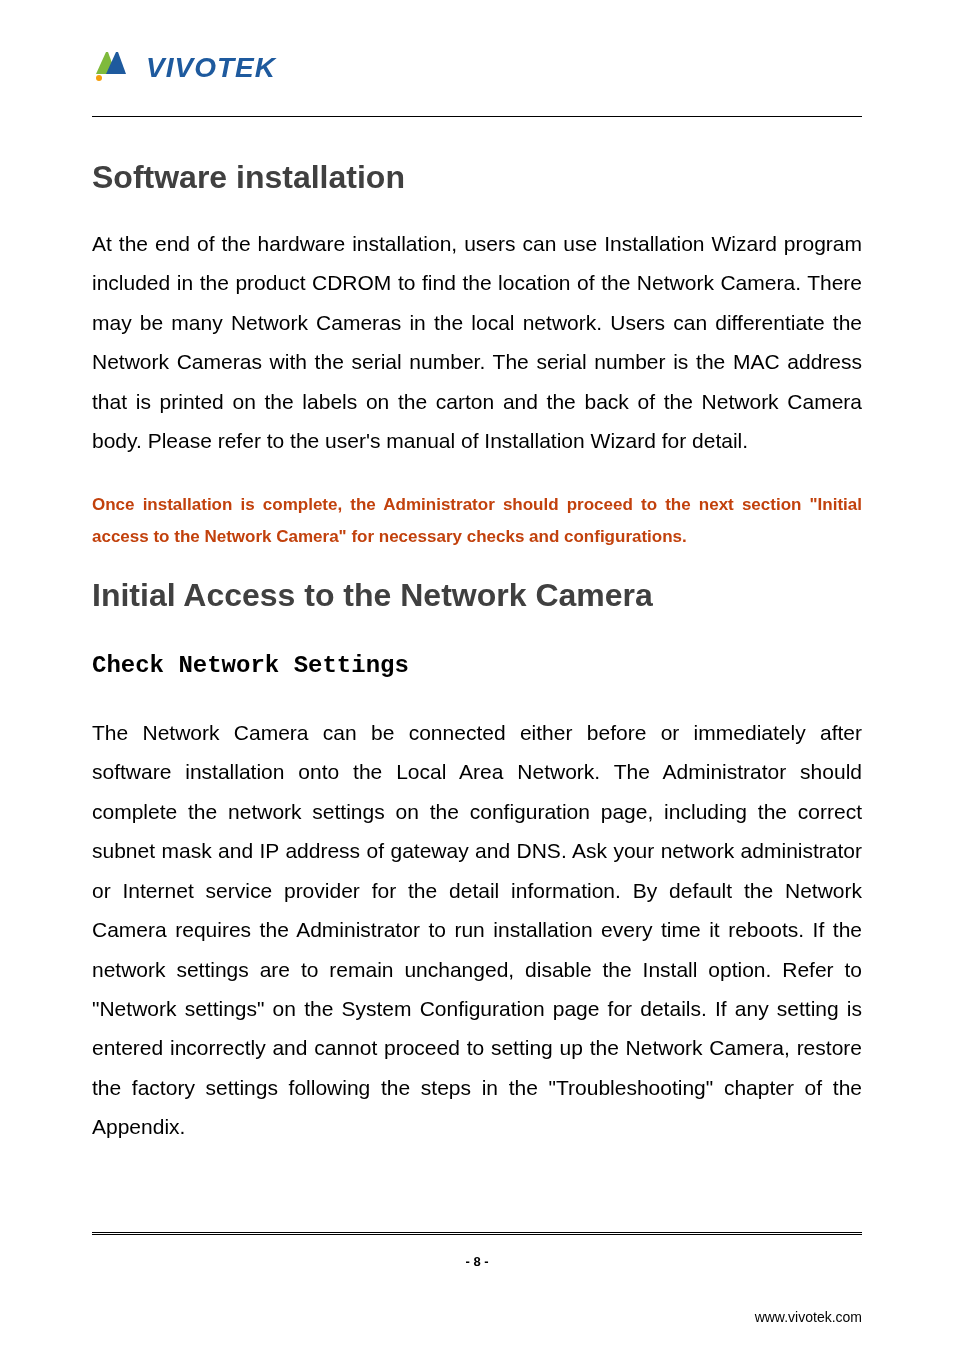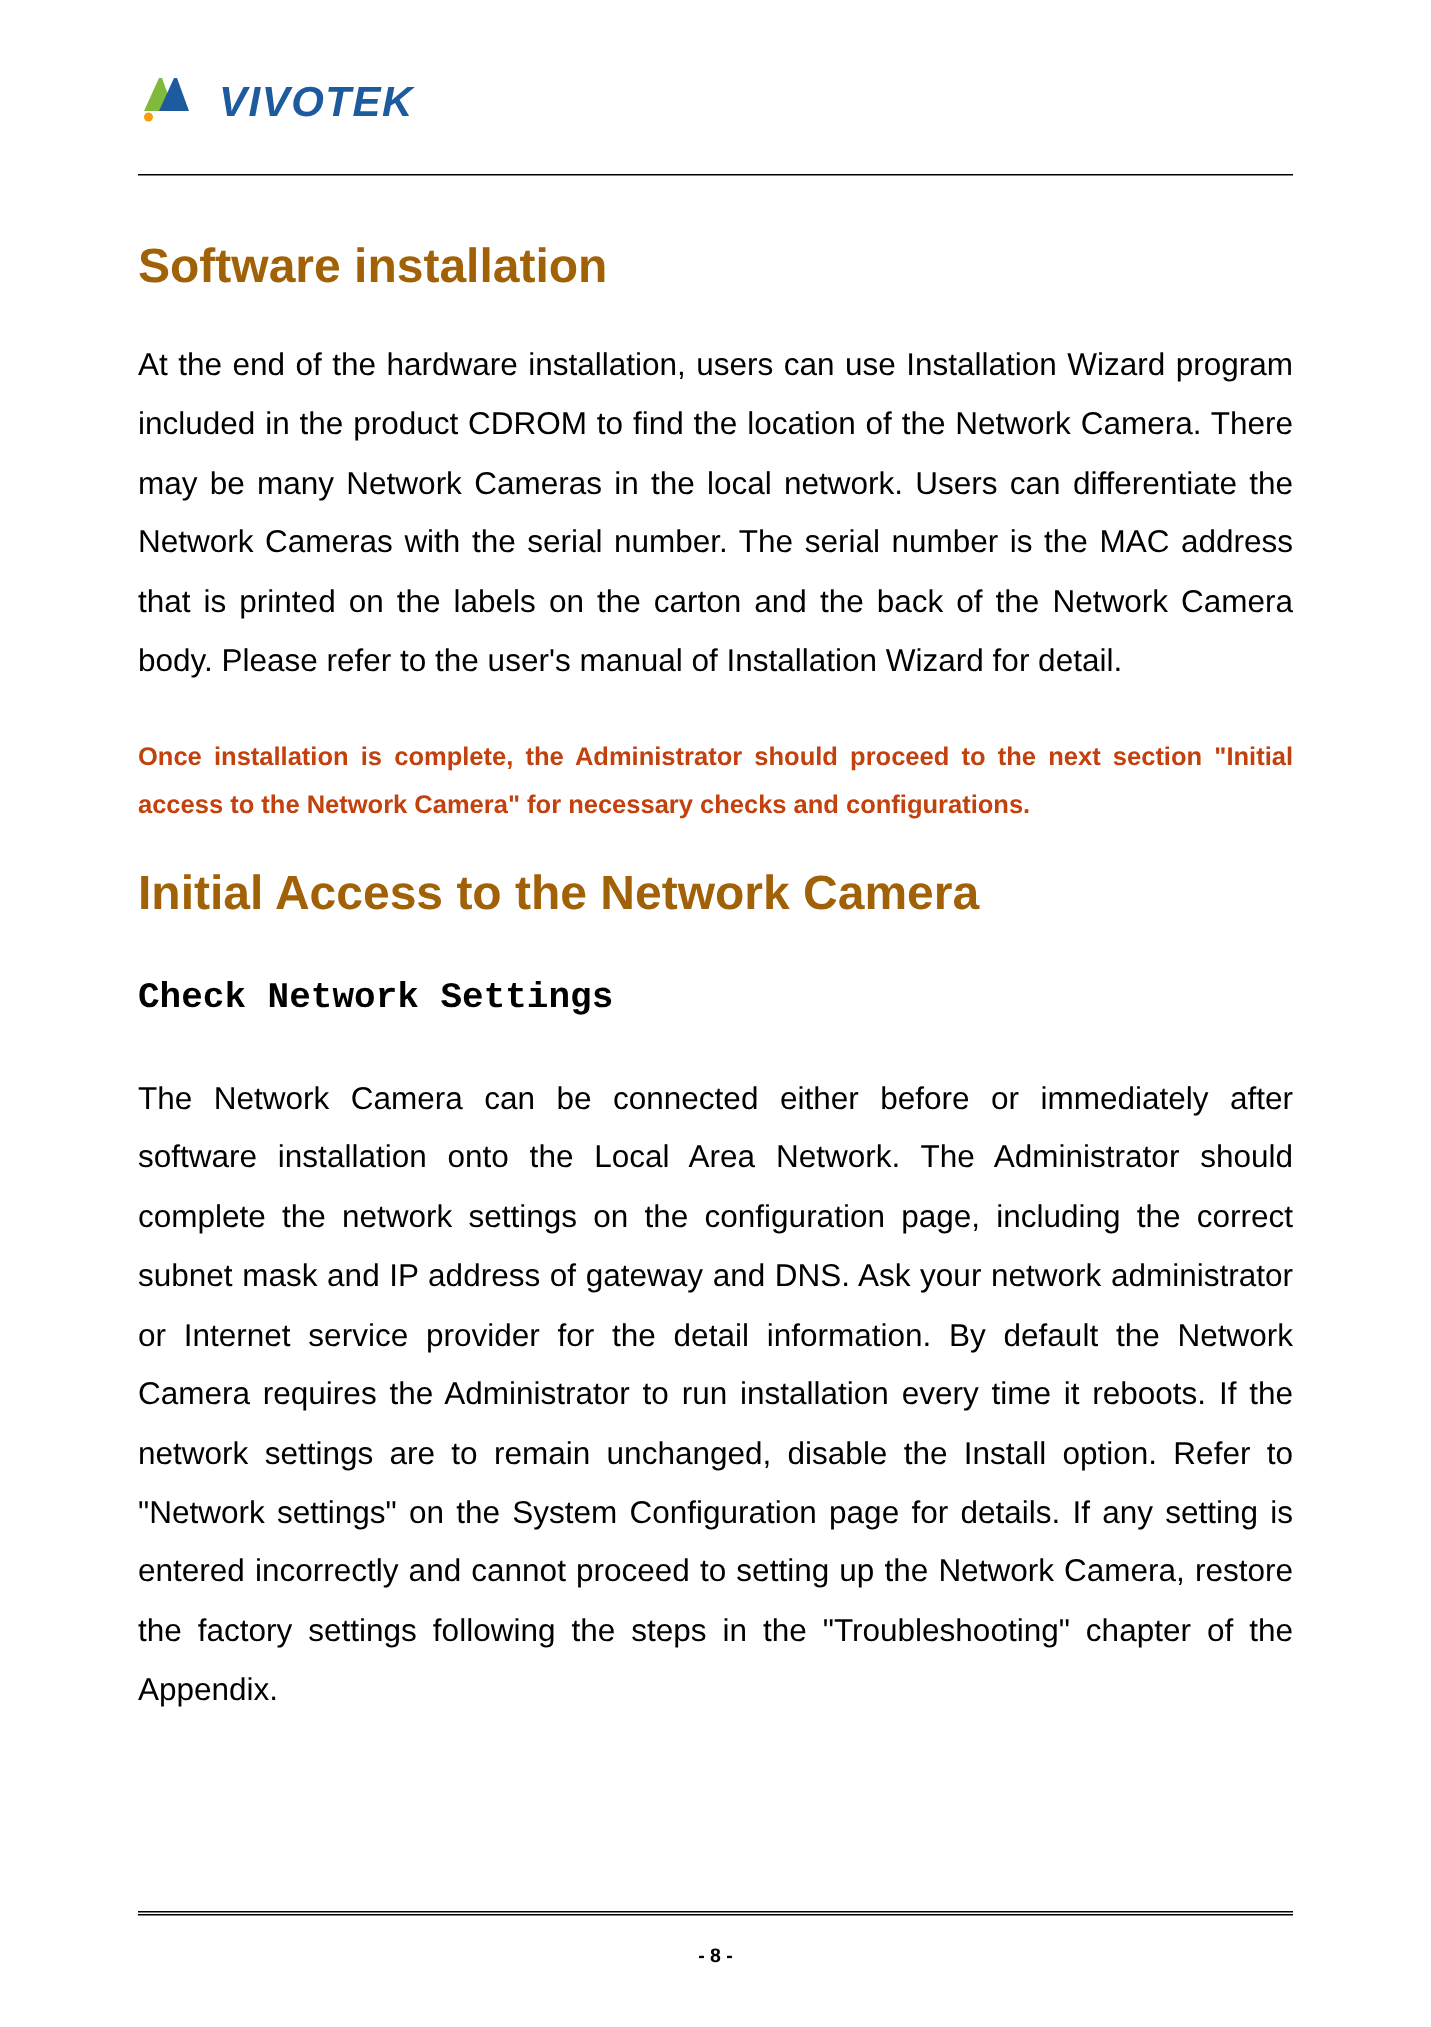--- a/index.html
+++ b/index.html
@@ -33,21 +33,21 @@
       font-family: Arial, sans-serif;
     }
     .top-divider {
       border: none;
       border-top: 1.5px solid #000;
       margin-bottom: 42px;
     }
     .heading-1 {
       font-size: 32px;
       font-weight: bold;
-      color: #a16207;
+      color: #404040;
       margin-bottom: 28px;
       font-family: Verdana, Geneva, sans-serif;
     }
     .heading-2 {
       font-size: 24px;
       font-weight: bold;
       color: #000;
       margin-bottom: 34px;
       margin-top: 4px;
       font-family: Liberation Mono, monospace;
@@ -128,13 +128,14 @@
 
 <div class="section-spacer"></div>
 
 <h2 class="heading-2">Check Network Settings</h2>
 
 <p class="body-text">The Network Camera can be connected either before or immediately after software installation onto the Local Area Network. The Administrator should complete the network settings on the configuration page, including the correct subnet mask and IP address of gateway and DNS. Ask your network administrator or Internet service provider for the detail information. By default the Network Camera requires the Administrator to run installation every time it reboots. If the network settings are to remain unchanged, disable the Install option. Refer to "Network settings" on the System Configuration page for details. If any setting is entered incorrectly and cannot proceed to setting up the Network Camera, restore the factory settings following the steps in the "Troubleshooting" chapter of the Appendix.</p>
 
 <div class="footer">
   <hr class="footer-divider">
   <div class="page-number">- 8 -</div>
+  <div class="footer-url">www.vivotek.com</div>
 </div>
 
 </body></html>

